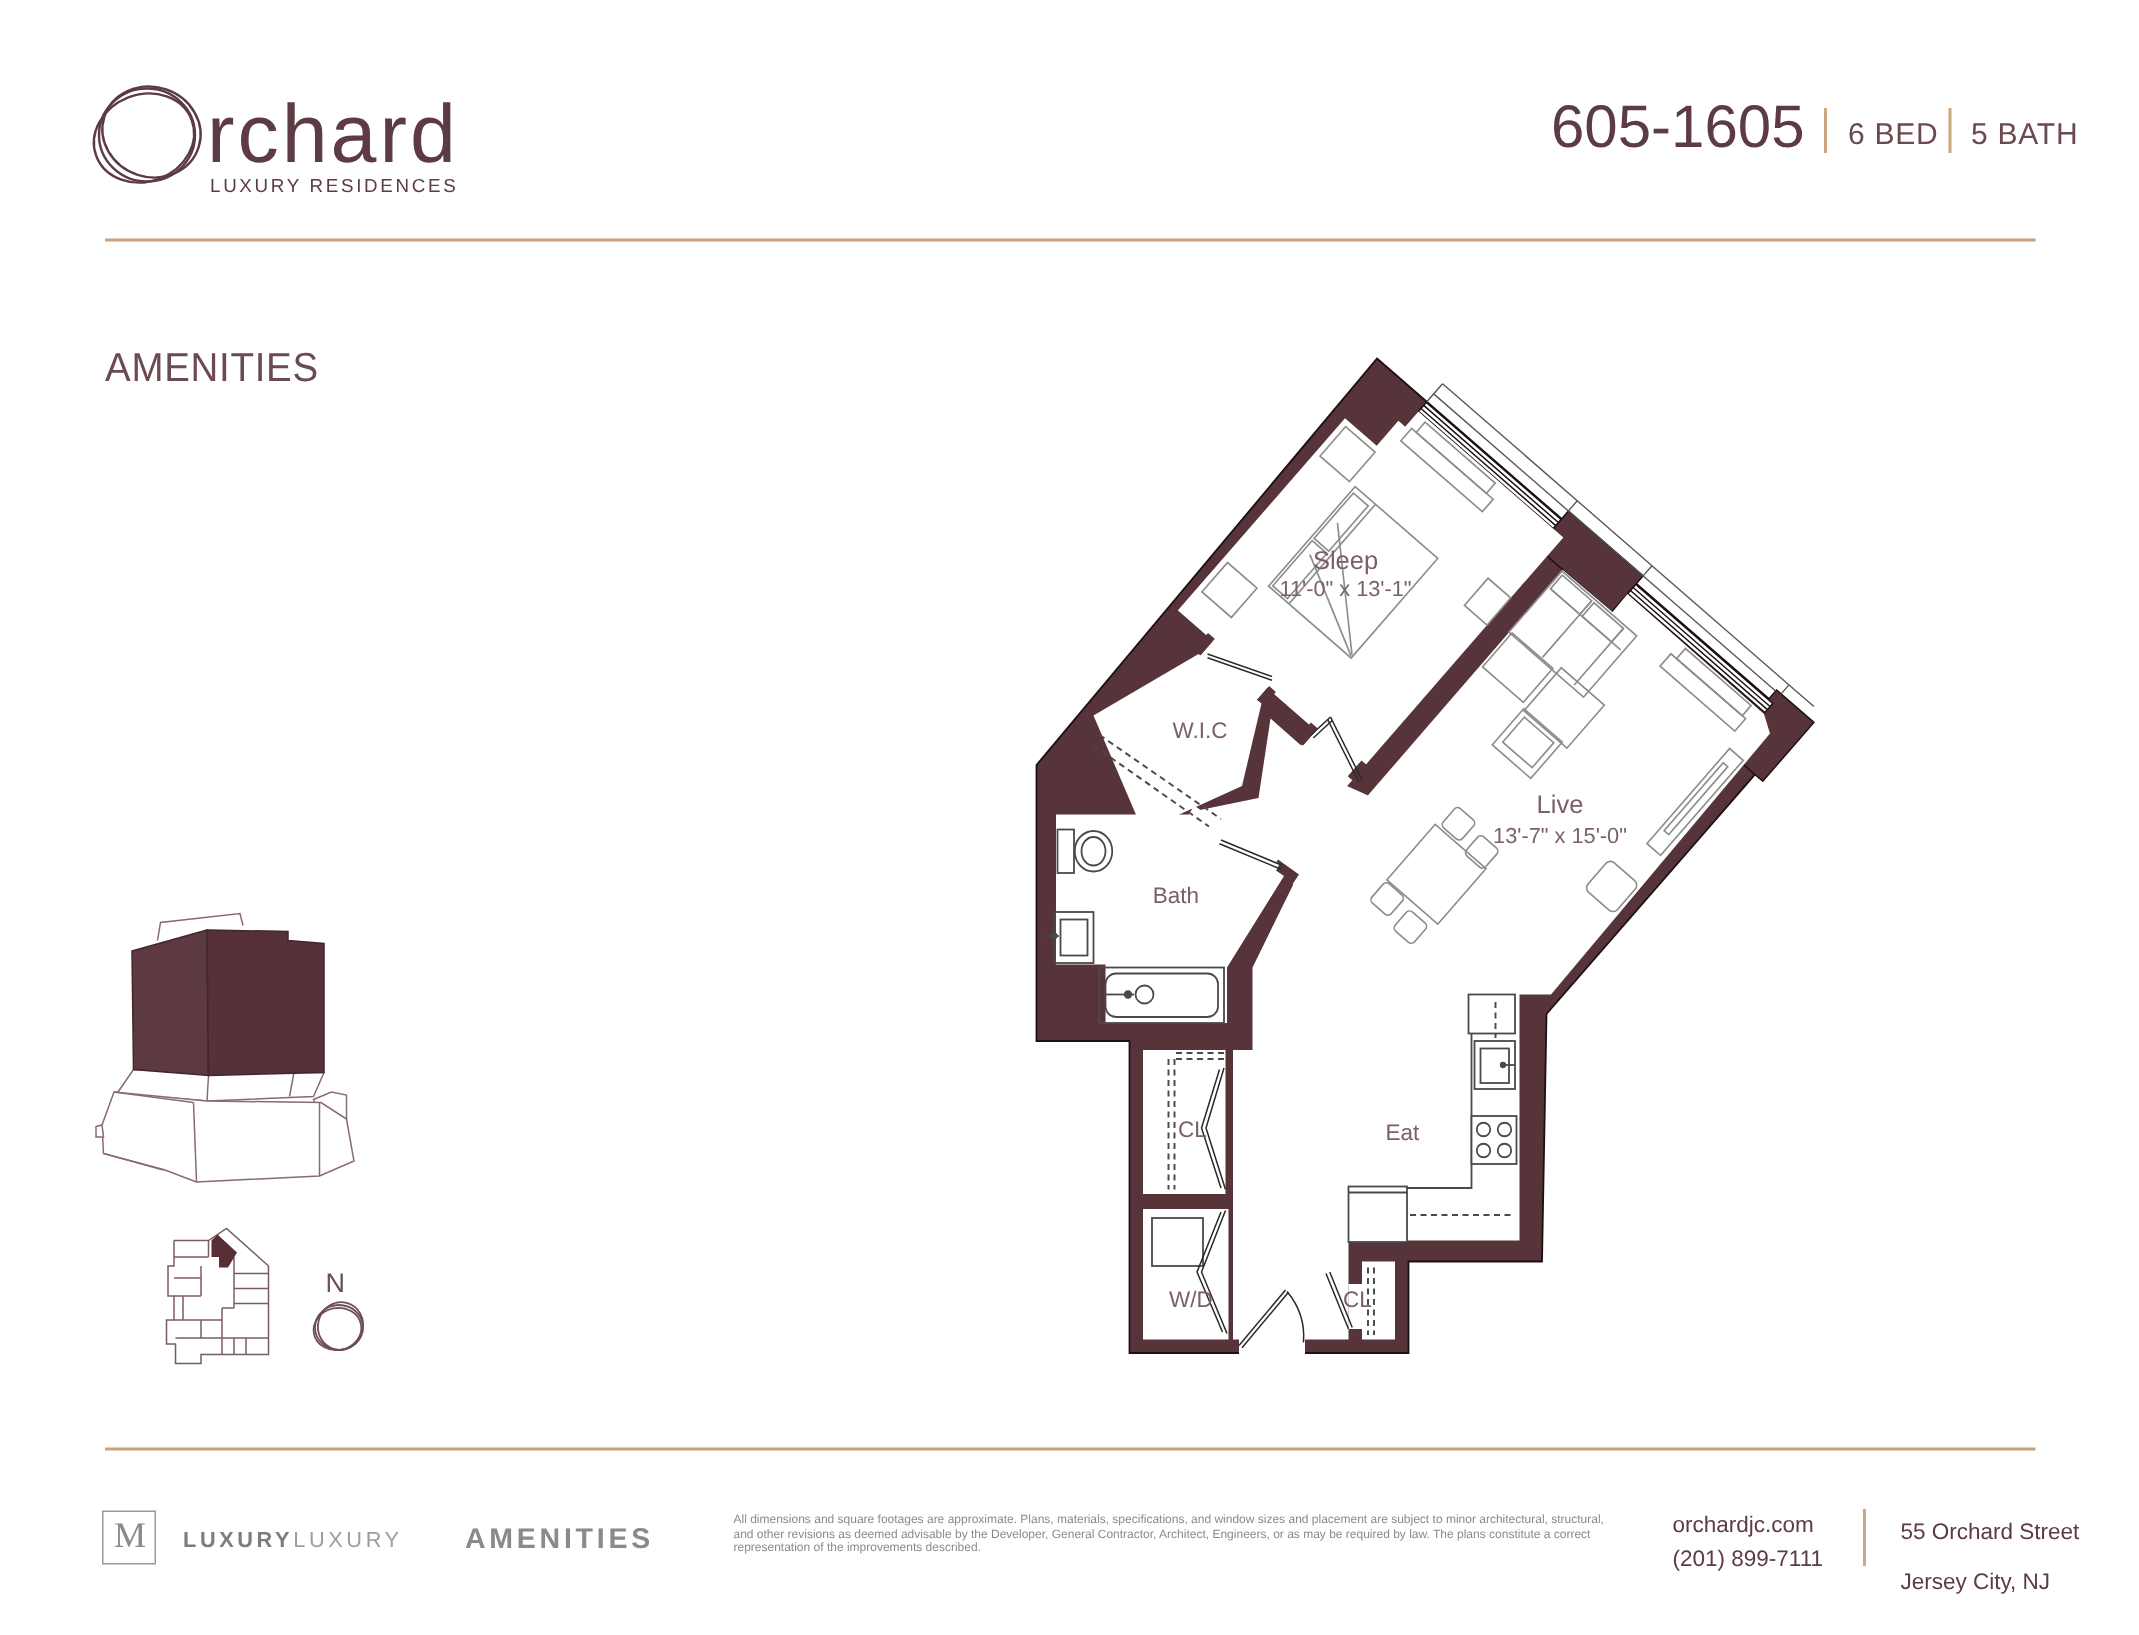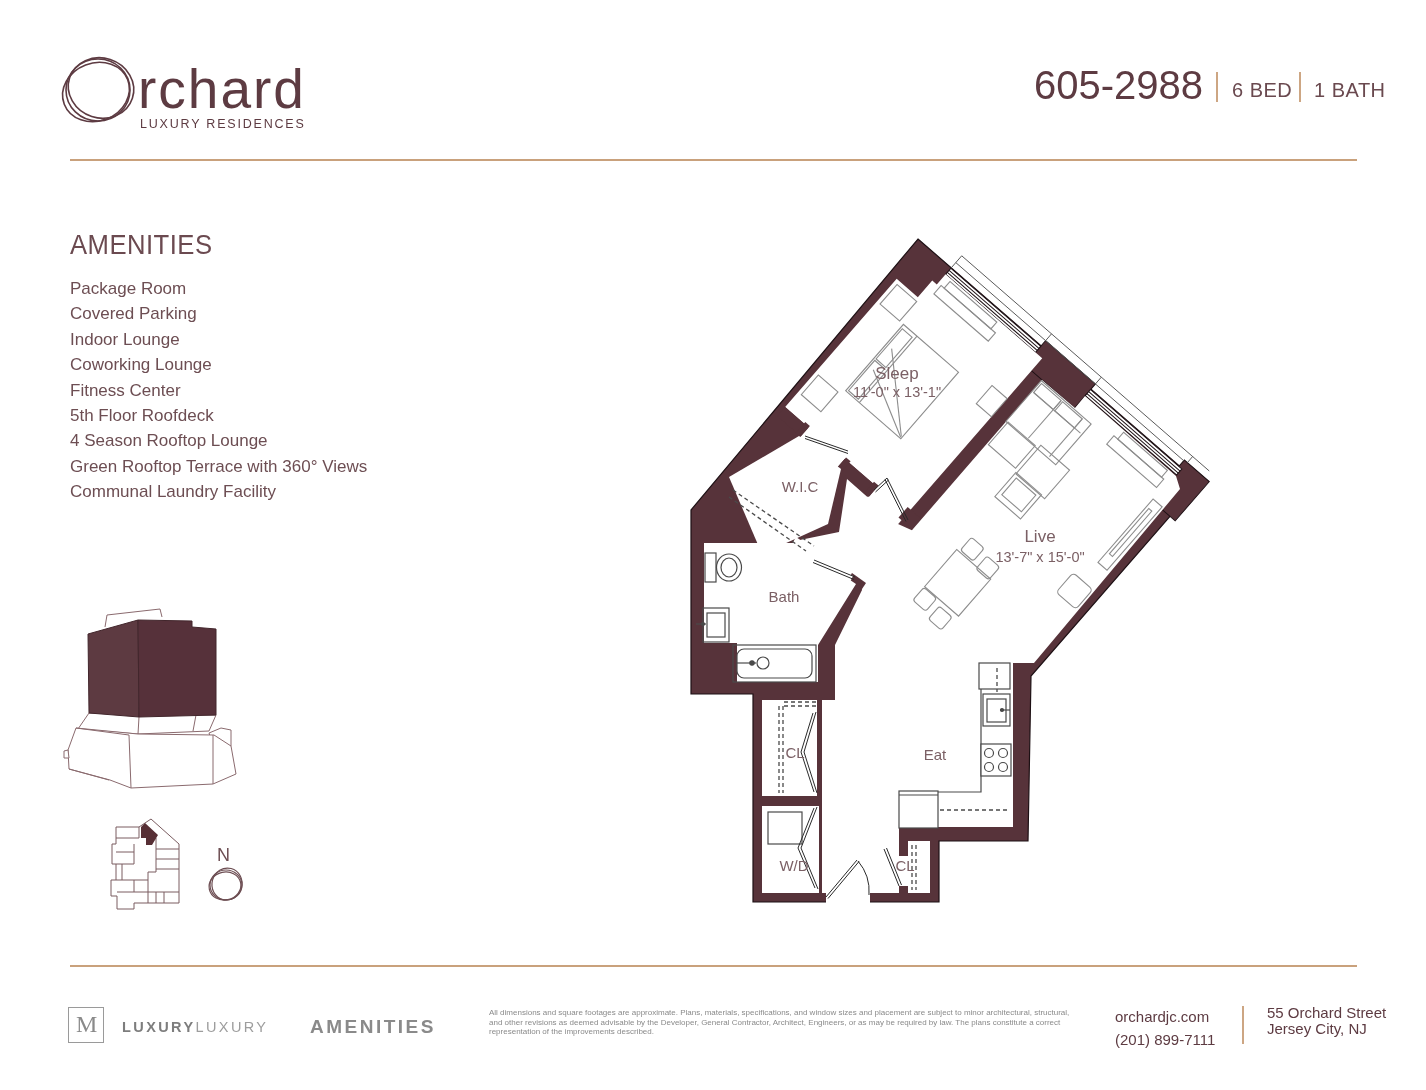--- a/index.html
+++ b/index.html
@@ -16,42 +16,31 @@
     <ellipse cx="40" cy="40" rx="32" ry="31"></ellipse>
     <ellipse cx="43" cy="38" rx="33" ry="30" transform="rotate(18 43 38)"></ellipse>
     <ellipse cx="38" cy="42" rx="34" ry="29" transform="rotate(-21 38 42)"></ellipse>
   </g>
   <text x="80" y="58" font-size="55" fill="#5d3b42" font-family="Liberation Sans" letter-spacing="2">rchard</text>
   <text x="82" y="78" font-size="12.5" fill="#5d3b42" font-family="Liberation Sans" letter-spacing="1.8">LUXURY RESIDENCES</text>
 </svg>
 </div>
 
 <div style="position:absolute;left:1020px;top:60px;width:400px;height:60px;">
-  <span style="position:absolute;left:14px;top:3px;font-size:40px;color:#5d3b42;letter-spacing:0px;">605-2988</span>
+  <span style="position:absolute;left:14px;top:3px;font-size:40px;color:#5d3b42;letter-spacing:0px;">605-1605</span>
   <span style="position:absolute;left:196px;top:12px;width:2px;height:30px;background:#cda683;"></span>
   <span style="position:absolute;left:212px;top:19px;font-size:20px;color:#6a494f;letter-spacing:0.5px;">6 BED</span>
   <span style="position:absolute;left:279px;top:12px;width:2px;height:30px;background:#cda683;"></span>
-  <span style="position:absolute;left:294px;top:19px;font-size:20px;color:#6a494f;letter-spacing:0.5px;">1 BATH</span>
+  <span style="position:absolute;left:294px;top:19px;font-size:20px;color:#6a494f;letter-spacing:0.5px;">5 BATH</span>
 </div>
 
 <div style="position:absolute;left:70px;top:159px;width:1287px;height:2px;background:#c9a17c;"></div>
 
 <div style="position:absolute;left:70px;top:230px;font-size:27px;color:#6b4a50;letter-spacing:0.5px;transform:scale(0.95,1);transform-origin:0 0;">AMENITIES</div>
 
-<div style="position:absolute;left:70px;top:276px;font-size:17px;color:#6d4e53;line-height:25.4px;">
-Package Room<br>
-Covered Parking<br>
-Indoor Lounge<br>
-Coworking Lounge<br>
-Fitness Center<br>
-5th Floor Roofdeck<br>
-4 Season Rooftop Lounge<br>
-Green Rooftop Terrace with 360° Views<br>
-Communal Laundry Facility
-</div>
 
 <div style="position:absolute;left:55px;top:600px;width:200px;height:200px;">
 <svg width="200" height="200" viewBox="0 0 200 200">
 
   <polygon points="23,129 34,113 161,115 154,131 83,134" fill="#ffffff" stroke="#8a6a6e" stroke-width="1"></polygon>
   <line x1="84" y1="117" x2="83" y2="134" stroke="#8a6a6e" stroke-width="1"></line>
   <line x1="141" y1="115" x2="138" y2="131" stroke="#8a6a6e" stroke-width="1"></line>
 
   <polygon points="154,133 166,128 176,130 176,146 159,148" fill="#ffffff" stroke="#8a6a6e" stroke-width="1"></polygon>
 
@@ -336,15 +325,15 @@
 <div style="position:absolute;left:122px;top:1019px;font-size:14.5px;letter-spacing:2.4px;color:#7d7d7d;"><b>LUXURY</b><span style="color:#9d9d9d;">LUXURY</span></div>
 
 <div style="position:absolute;left:310px;top:1016px;font-size:19px;letter-spacing:2.5px;color:#8a8a8a;font-weight:bold;">AMENITIES</div>
 
 <div style="position:absolute;left:489px;top:1008px;width:585px;font-size:8px;line-height:9.5px;color:#8a8a8a;">
 All dimensions and square footages are approximate. Plans, materials, specifications, and window sizes and placement are subject to minor architectural, structural, and other revisions as deemed advisable by the Developer, General Contractor, Architect, Engineers, or as may be required by law. The plans constitute a correct representation of the improvements described.
 </div>
 
 <div style="position:absolute;left:1115px;top:1005px;width:101px;text-align:left;font-size:15px;line-height:23px;color:#5d3b42;">orchardjc.com<br>(201) 899-7111</div>
 <div style="position:absolute;left:1242px;top:1006px;width:2px;height:38px;background:#cda683;"></div>
-<div style="position:absolute;left:1267px;top:1005px;font-size:15px;line-height:16px;color:#5d3b42;">55 Orchard Street<br>Jersey City, NJ</div>
+<div style="position:absolute;left:1267px;top:1005px;font-size:15px;line-height:33px;color:#5d3b42;">55 Orchard Street<br>Jersey City, NJ</div>
 
 </div>
 
 </body></html>

